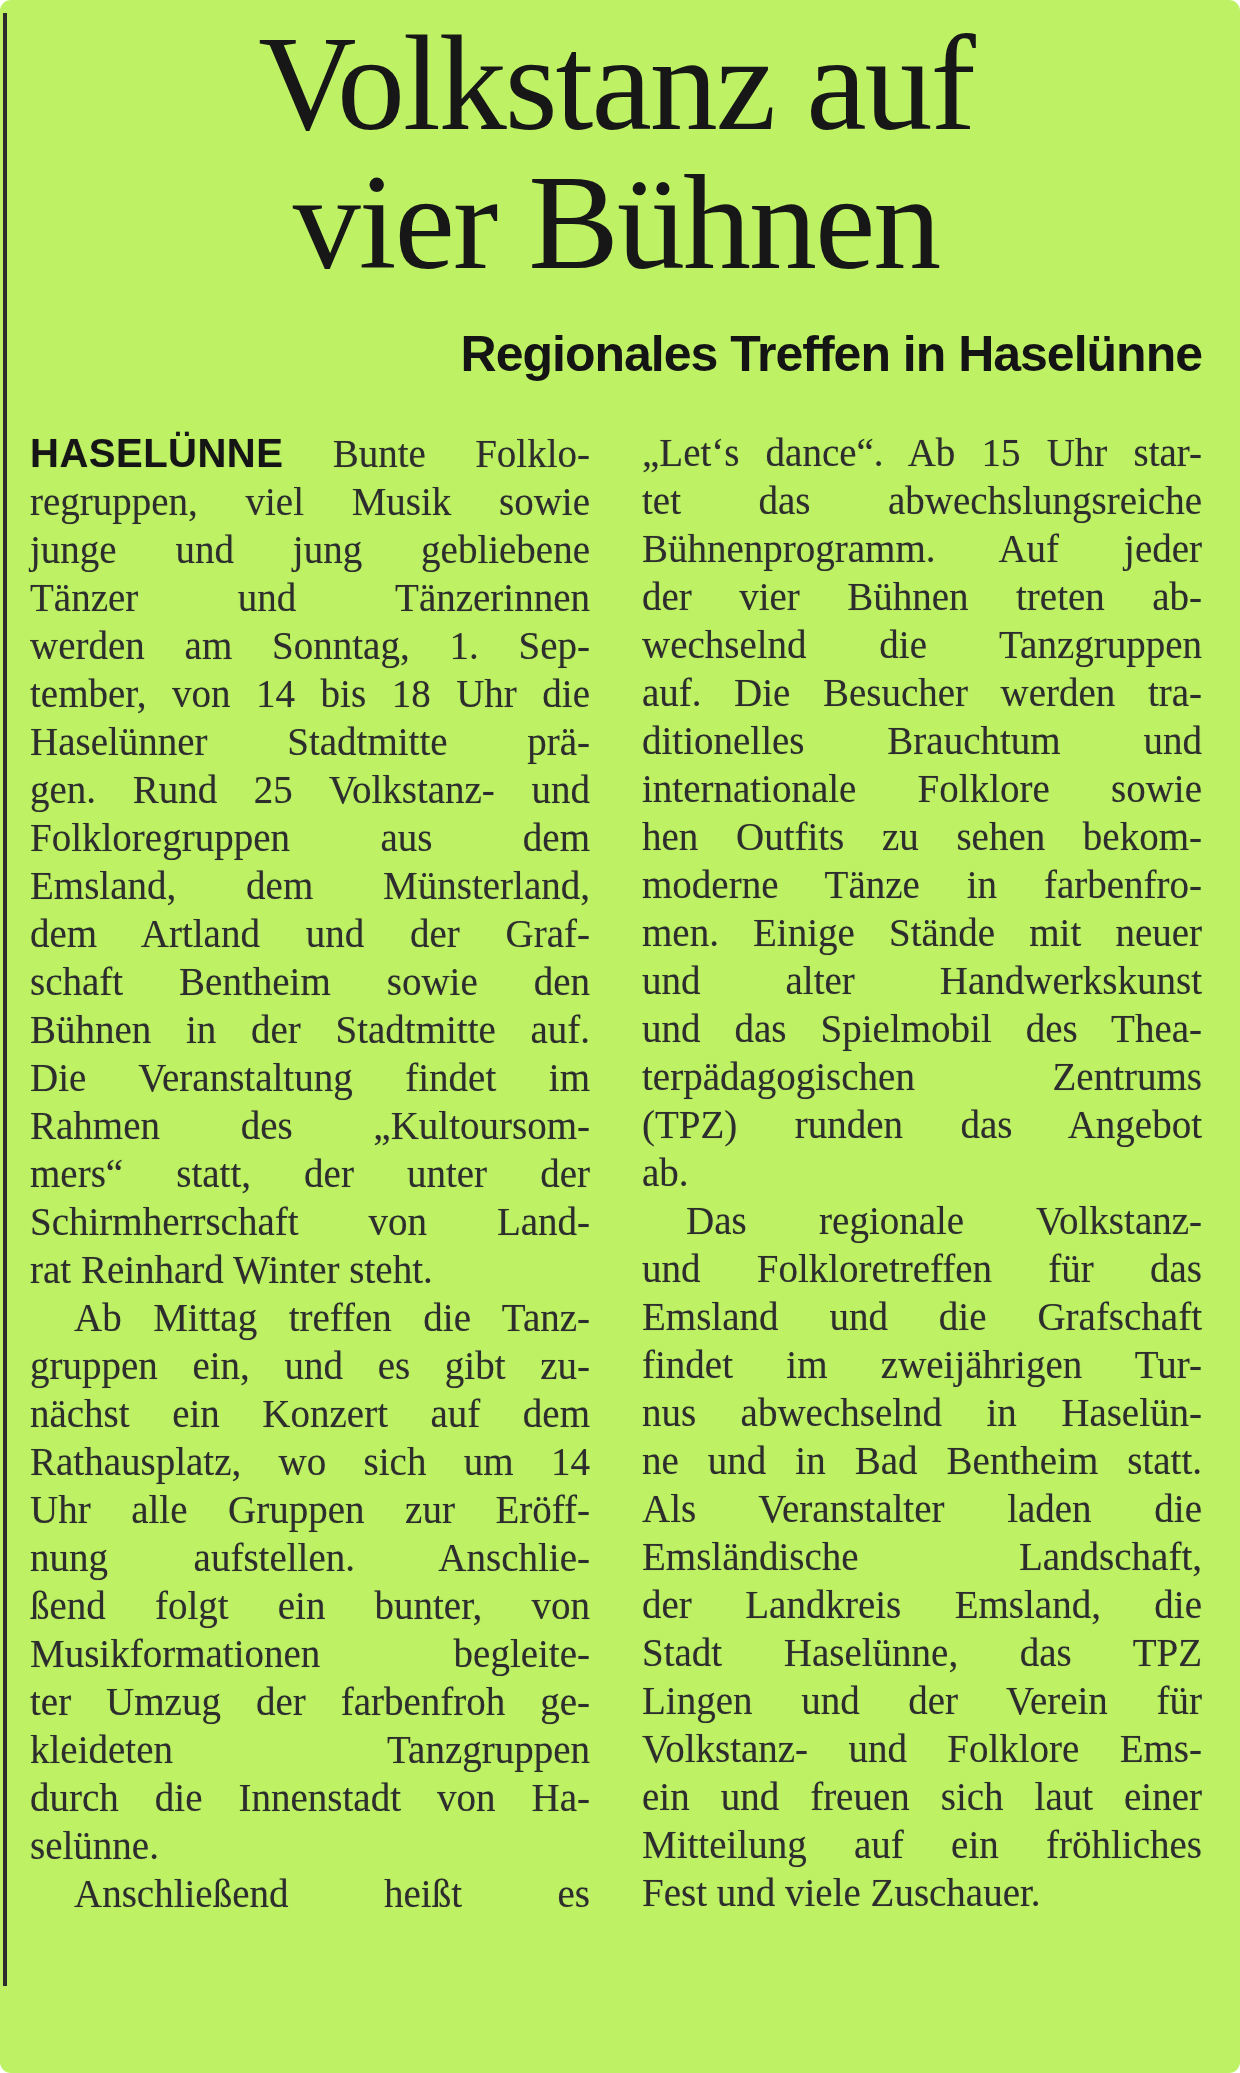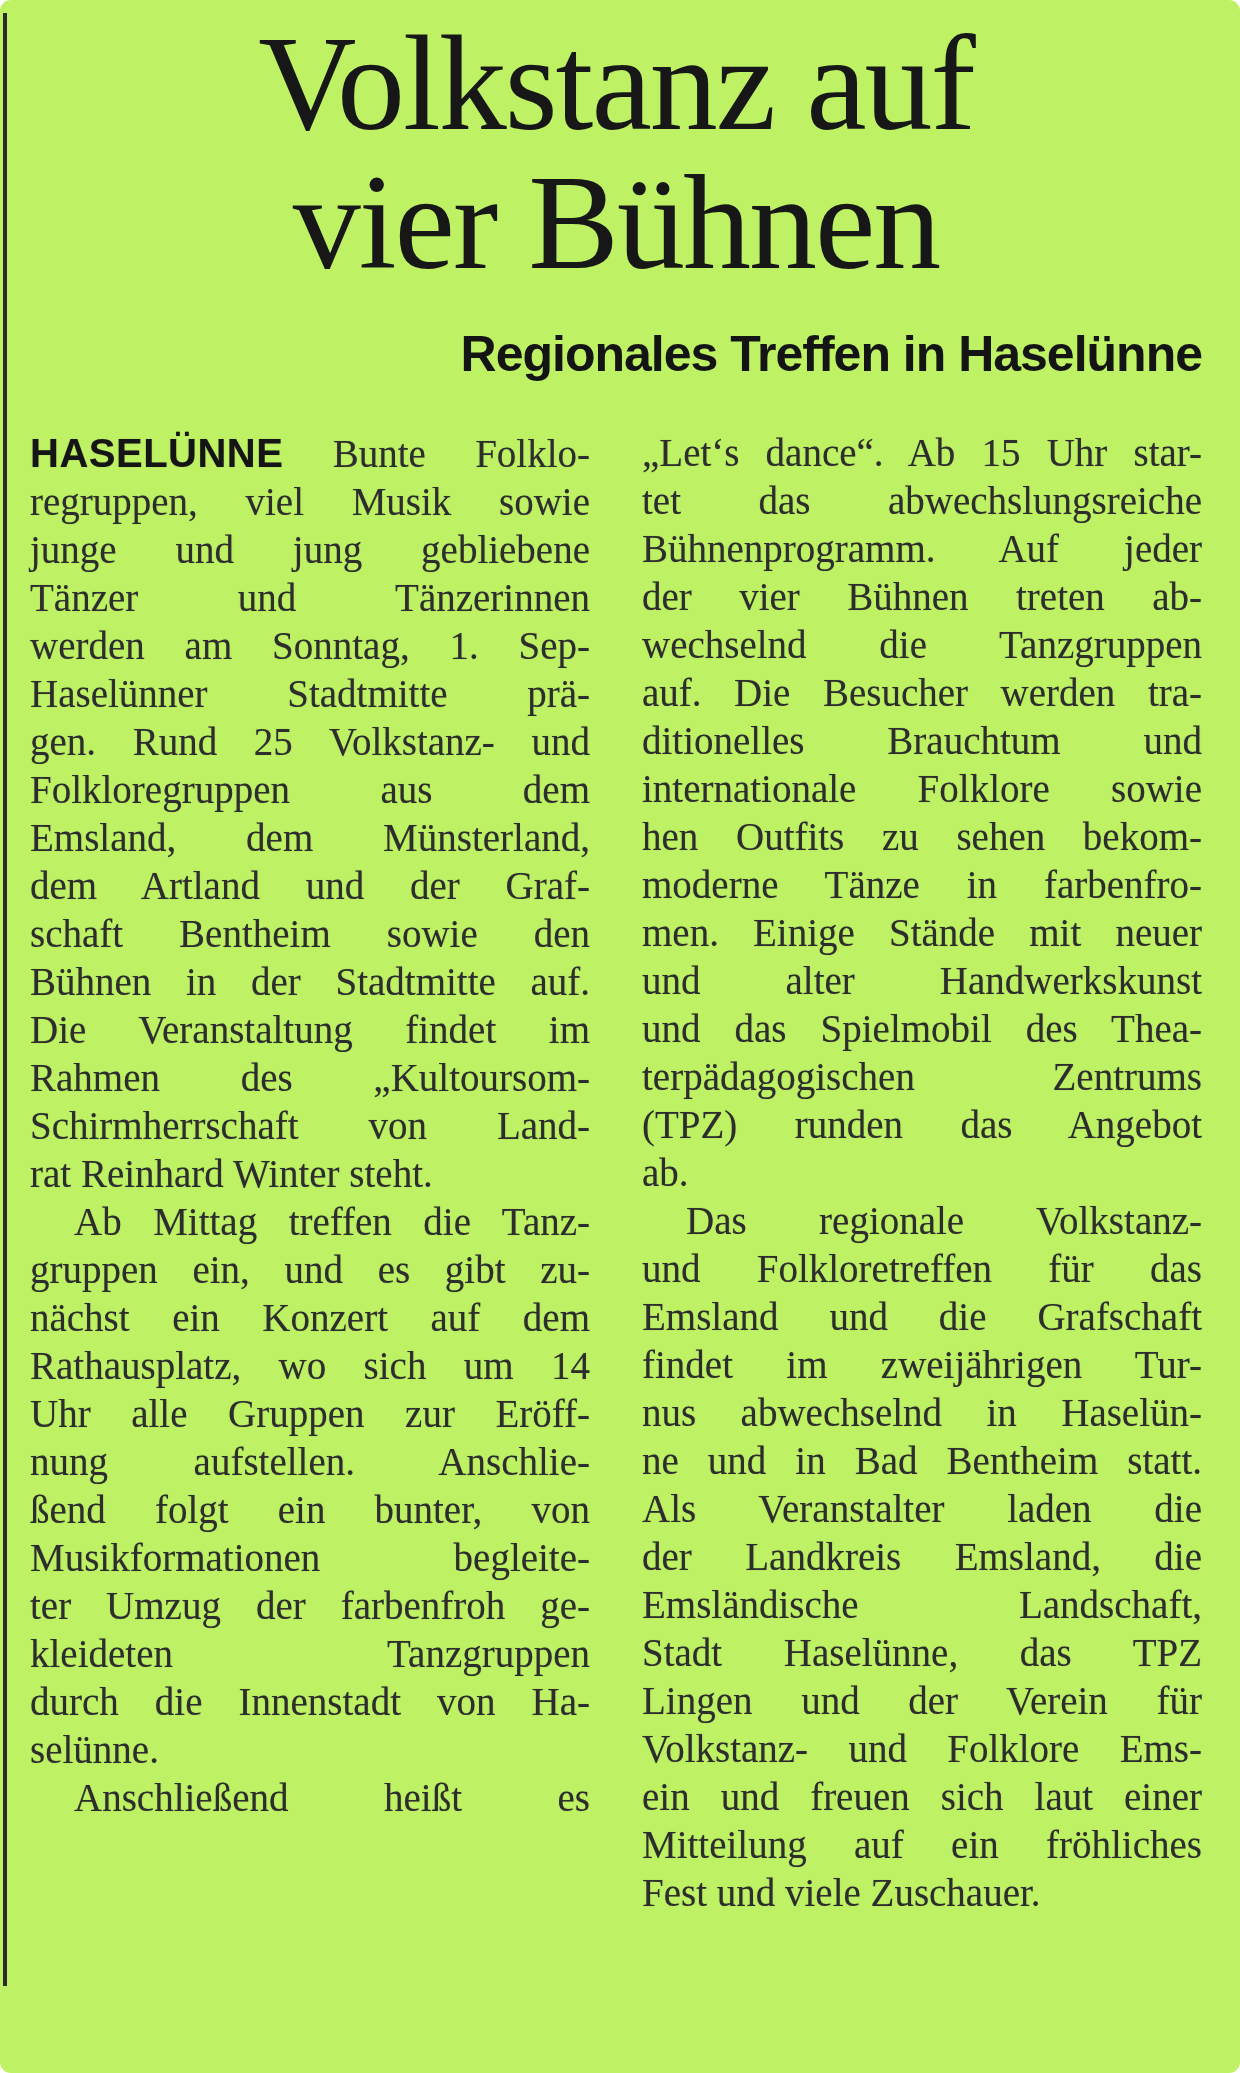--- a/index.html
+++ b/index.html
@@ -49,29 +49,31 @@
       <span class="hl-line">vier Bühnen</span>
     </h1>
     <h2 class="subheadline">Regionales Treffen in Haselünne</h2>
     <div class="columns">
       <div class="column">
           <div class="line"><span class="lead-in">HASELÜNNE</span> Bunte Folklo-</div>
           <div class="line">regruppen, viel Musik sowie</div>
           <div class="line">junge und jung gebliebene</div>
           <div class="line">Tänzer und Tänzerinnen</div>
           <div class="line">werden am Sonntag, 1. Sep-</div>
+          <div class="line">tember, von 14 bis 18 Uhr die</div>
           <div class="line">Haselünner Stadtmitte prä-</div>
           <div class="line">gen. Rund 25 Volkstanz- und</div>
           <div class="line">Folkloregruppen aus dem</div>
           <div class="line">Emsland, dem Münsterland,</div>
           <div class="line">dem Artland und der Graf-</div>
           <div class="line">schaft Bentheim sowie den</div>
           <div class="line">Bühnen in der Stadtmitte auf.</div>
           <div class="line">Die Veranstaltung findet im</div>
           <div class="line">Rahmen des „Kultoursom-</div>
+          <div class="line">mers“ statt, der unter der</div>
           <div class="line">Schirmherrschaft von Land-</div>
           <div class="line end">rat Reinhard Winter steht.</div>
           <div class="line indent">Ab Mittag treffen die Tanz-</div>
           <div class="line">gruppen ein, und es gibt zu-</div>
           <div class="line">nächst ein Konzert auf dem</div>
           <div class="line">Rathausplatz, wo sich um 14</div>
           <div class="line">Uhr alle Gruppen zur Eröff-</div>
           <div class="line">nung aufstellen. Anschlie-</div>
           <div class="line">ßend folgt ein bunter, von</div>
           <div class="line">Musikformationen begleite-</div>
@@ -98,22 +100,22 @@
           <div class="line">terpädagogischen Zentrums</div>
           <div class="line">(TPZ) runden das Angebot</div>
           <div class="line end">ab.</div>
           <div class="line indent">Das regionale Volkstanz-</div>
           <div class="line">und Folkloretreffen für das</div>
           <div class="line">Emsland und die Grafschaft</div>
           <div class="line">findet im zweijährigen Tur-</div>
           <div class="line">nus abwechselnd in Haselün-</div>
           <div class="line">ne und in Bad Bentheim statt.</div>
           <div class="line">Als Veranstalter laden die</div>
+          <div class="line">Emsländische Landschaft,</div>
           <div class="line">der Landkreis Emsland, die</div>
-          <div class="line">Emsländische Landschaft,</div>
           <div class="line">Stadt Haselünne, das TPZ</div>
           <div class="line">Lingen und der Verein für</div>
           <div class="line">Volkstanz- und Folklore Ems-</div>
           <div class="line">ein und freuen sich laut einer</div>
           <div class="line">Mitteilung auf ein fröhliches</div>
           <div class="line end">Fest und viele Zuschauer.</div>
         </div>
     </div>
   </div>
 </div>

